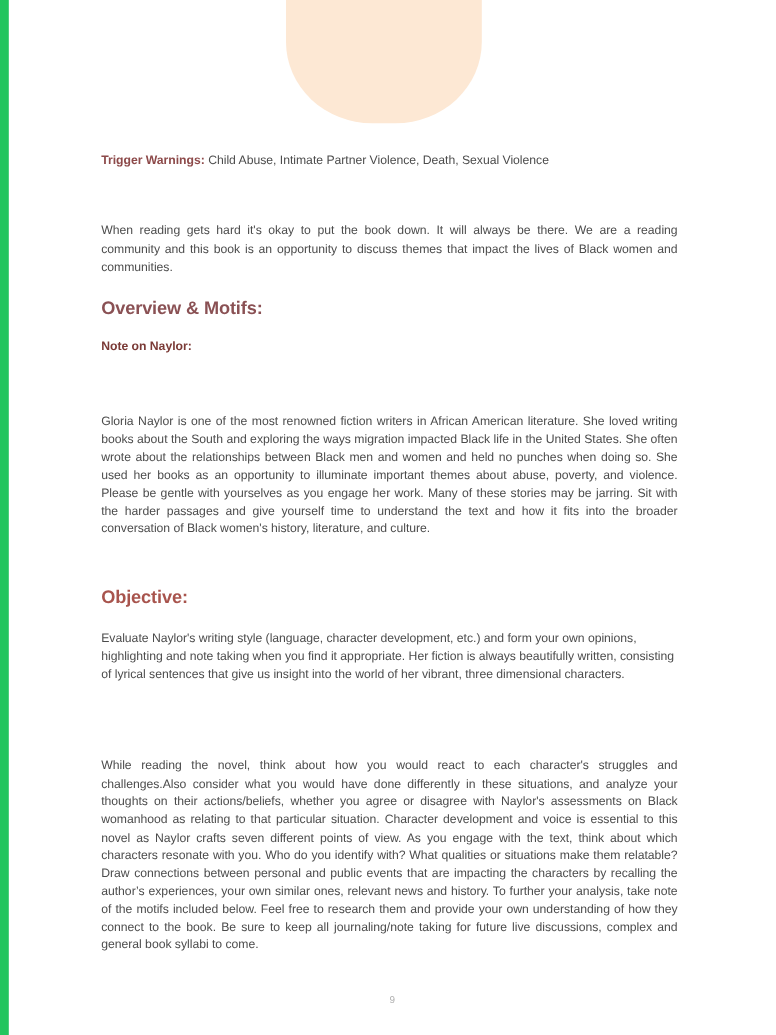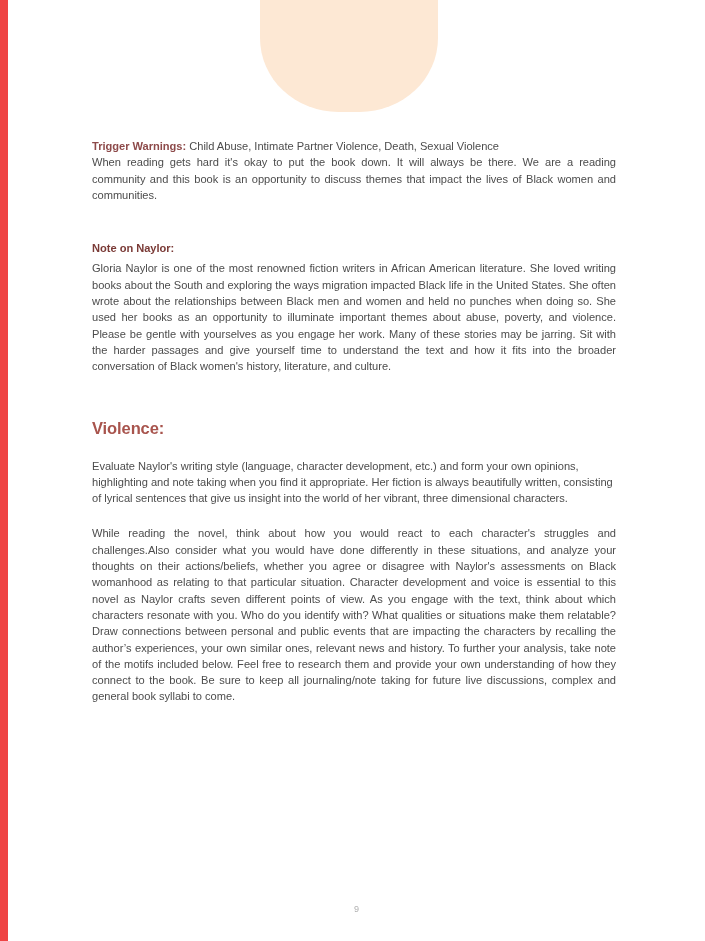--- a/index.html
+++ b/index.html
@@ -11,21 +11,21 @@
     height: 941px;
     background: #ffffff;
     font-family: "Liberation Sans", sans-serif;
     overflow: hidden;
   }
 
   .viewport {
     position: relative;
     width: 705px;
     height: 941px;
-    background: #ef4444;
+    background: #22c55e;
     overflow: hidden;
   }
 
   
   .page-sheet {
     position: absolute;
     left: 8px;
     top: 0;
     width: 697px;
     height: 941px;
@@ -55,20 +55,21 @@
     font-size: 11.1px;
     line-height: 16.3px;
     color: #4c4c4c;
     margin: 0;
     letter-spacing: -0.02px;
   }
 
   .justified {
     text-align: justify;
     text-justify: inter-word;
+    margin-top: 48px;
   }
 
   .lead-label {
     font-weight: bold;
     color: #8d4a4a;
   }
   .lead-label-deep {
     font-weight: bold;
     color: #7a3a36;
   }
@@ -108,38 +109,39 @@
     <div class="deco-blob"></div>
 
     <div class="content">
 
       <p class="body-text"><span class="lead-label">Trigger Warnings:</span><span> Child Abuse, Intimate Partner Violence, Death, Sexual Violence</span></p>
 
       <p class="body-text justified">When reading gets hard it's okay to put the book down. It will always be there. We are a reading community and this book is an opportunity to discuss themes that impact the lives of Black women and communities.</p>
 
       <div class="gap-heading"></div>
 
+      <h2 class="section-heading heading-overview">Overview &amp; Motifs:</h2>
 
       <div class="gap-after-tw"></div>
 
       <p class="body-text"><span class="lead-label-deep">Note on Naylor:</span></p>
 
       <div class="gap-label"></div>
 
       <p class="body-text justified">Gloria Naylor is one of the most renowned fiction writers in African American literature. She loved writing books about the South and exploring the ways migration impacted Black life in the United States. She often wrote about the relationships between Black men and women and held no punches when doing so. She  used her books as an opportunity to illuminate important themes about abuse, poverty, and violence. Please be gentle with yourselves as you engage her work. Many of these stories may be jarring. Sit with the harder passages and give yourself time to understand the text and how it fits into the broader conversation of Black women's history, literature, and culture.</p>
 
       <div class="gap-motifs"></div>
 
 
       <div class="gap-label"></div>
 
 
       <div class="gap-obj-top"></div>
 
-      <h2 class="section-heading heading-objective">Violence:</h2>
+      <h2 class="section-heading heading-objective">Objective:</h2>
 
       <div class="gap-obj-body"></div>
 
       <p class="body-text">Evaluate Naylor's writing style (language, character development, etc.) and form  your own opinions, highlighting and note taking when you find it appropriate. Her  fiction is always beautifully written, consisting of lyrical sentences that give us insight into the world of her vibrant, three dimensional characters.</p>
 
       <div class="gap-final"></div>
 
       <p class="body-text justified">While reading the novel, think about how you would react to each character's struggles and challenges.Also consider what you would have done differently in these situations, and analyze your thoughts on their actions/beliefs, whether you agree or disagree with Naylor's assessments on Black womanhood as relating to that particular situation. Character development and voice is essential to this novel as Naylor crafts seven different points of view. As you engage with the text, think about which characters resonate with you. Who do you identify with? What qualities or situations make them relatable? Draw connections between personal and public events that are impacting the characters by recalling the author’s experiences, your own similar ones, relevant news and history. To further your analysis, take note of the motifs included below. Feel free to research them and provide your own understanding of how they connect to the book. Be sure to keep all journaling/note taking for future live discussions, complex and general book syllabi to come.</p>
 
     </div>

